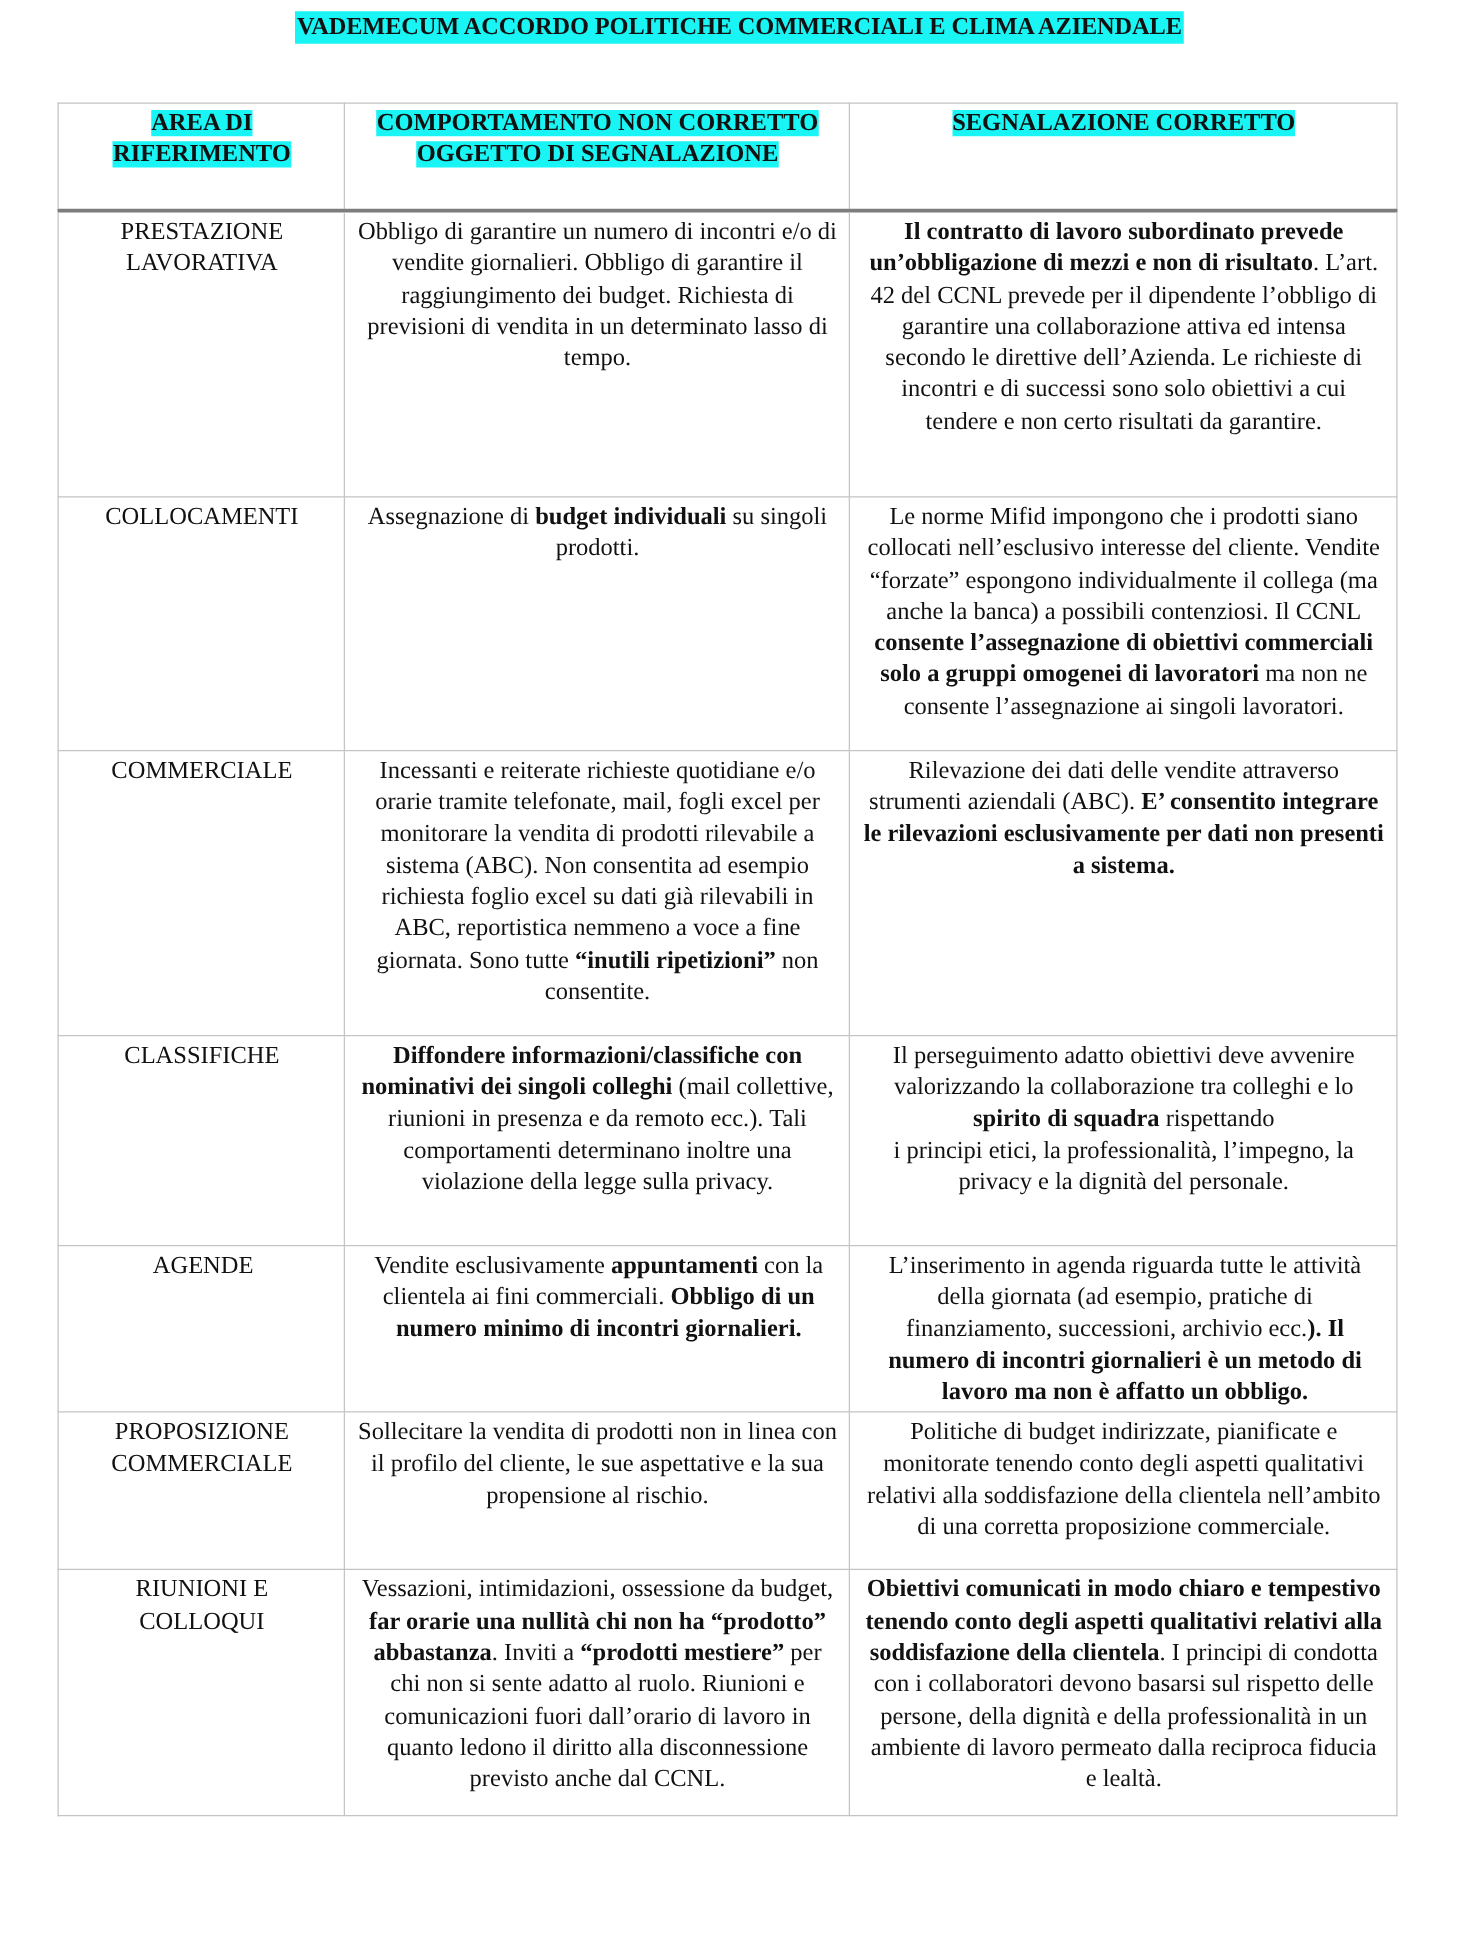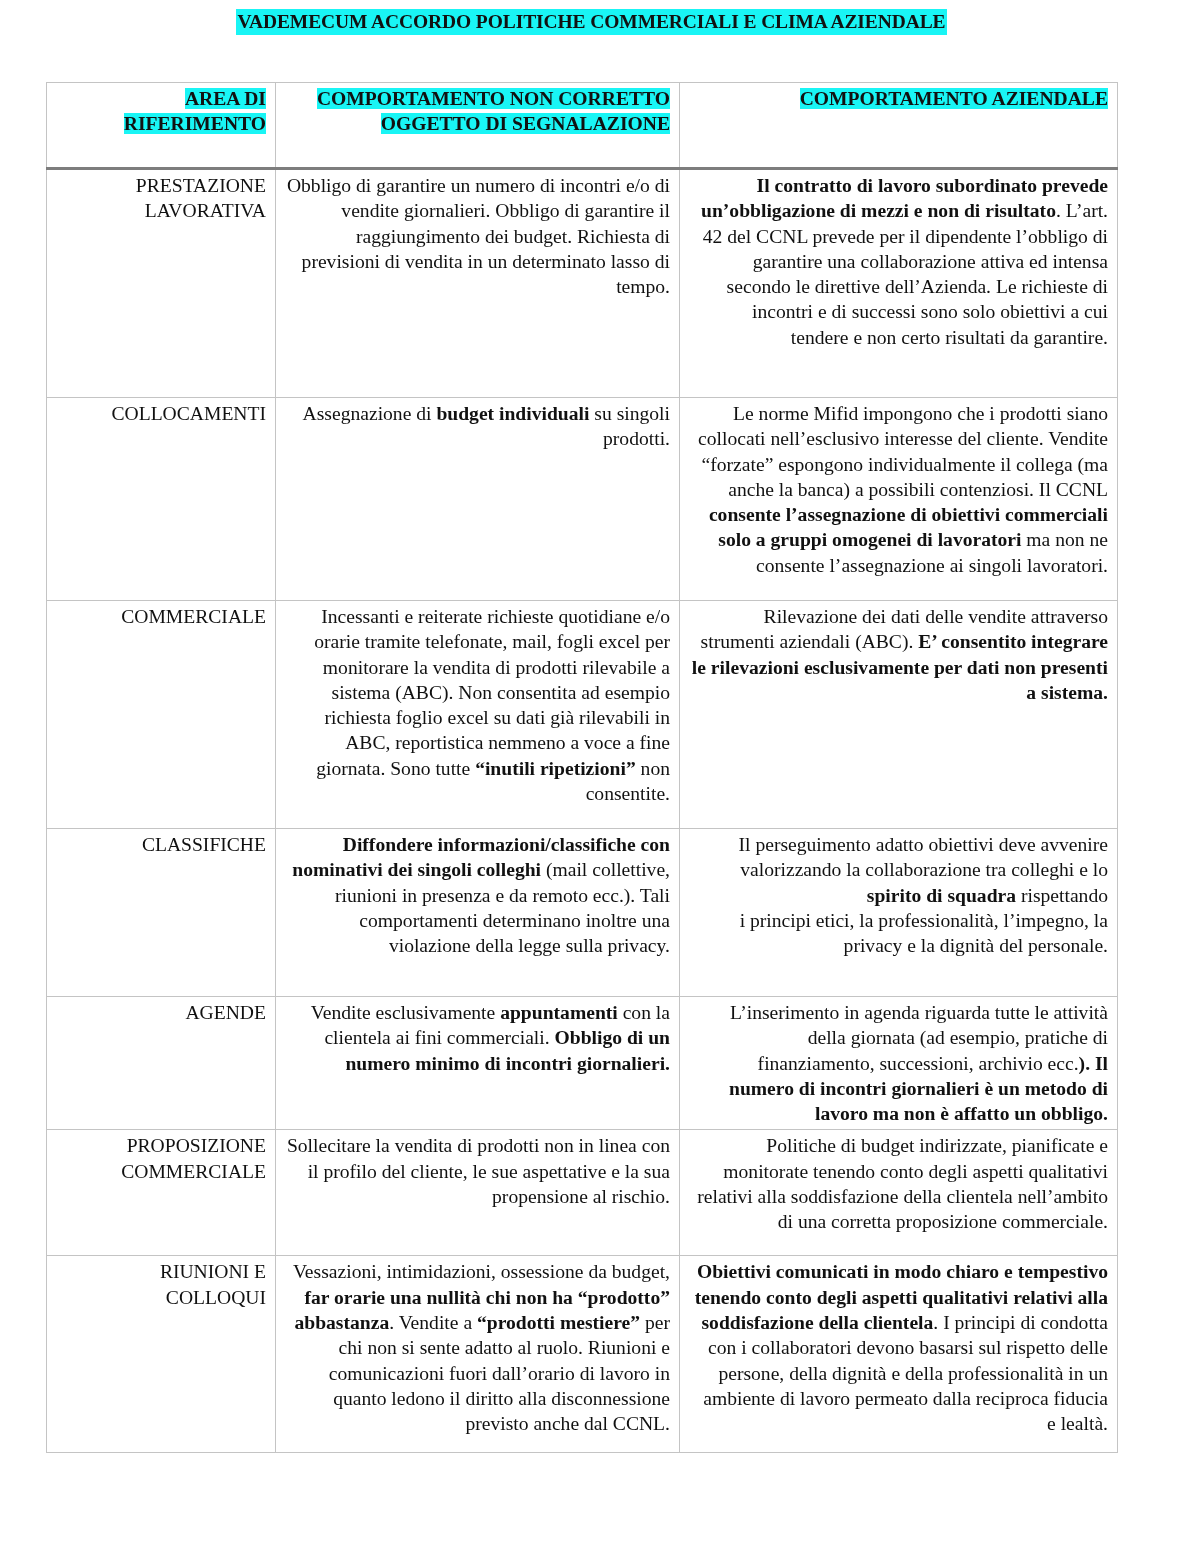--- a/index.html
+++ b/index.html
@@ -20,21 +20,21 @@
   table.vademecum {
     position: absolute; top: 82px; left: 46px;
     width: 1071px;
     border-collapse: collapse;
     table-layout: fixed;
     font-size: 19.6px; line-height: 25.3px;
   }
   table.vademecum td, table.vademecum th {
     border: 1.5px solid #c4c4c4;
     vertical-align: top;
-    text-align: right;
+    text-align: center;
     padding: 3px 9px 3px 10px;
     font-weight: normal;
   }
   col.c1 { width: 229px; }
   col.c2 { width: 404px; }
   col.c3 { width: 438px; }
   tr.head-row th { height: 78px; padding-top: 3px; }
   tr.head-row { border-bottom: 3px solid #7a7a7a; }
   tr.head-row th { border-bottom: 3.5px solid #7d7d7d; }
   .hl {
@@ -62,21 +62,21 @@
 <table class="vademecum">
   <colgroup>
       <col class="c1">
       <col class="c2">
       <col class="c3">
     </colgroup>
   <thead>
     <tr class="head-row">
       <th><span class="hl">AREA DI RIFERIMENTO</span></th>
       <th><span class="hl">COMPORTAMENTO NON CORRETTO OGGETTO DI SEGNALAZIONE</span></th>
-      <th><span class="hl">COMPORTAMENTO AZIENDALE</span></th>
+      <th><span class="hl">SEGNALAZIONE CORRETTO</span></th>
     </tr>
   </thead>
   <tbody>
     <tr class="r0">
       <td class="area">PRESTAZIONE LAVORATIVA</td>
       <td><span>Obbligo di garantire un numero di incontri e/o di vendite giornalieri. Obbligo di garantire il raggiungimento dei budget. Richiesta di previsioni di vendita in un determinato lasso di tempo.</span></td>
       <td><span class="b">Il contratto di lavoro subordinato prevede un’obbligazione di mezzi e non di risultato</span><span>. L’art. 42 del CCNL prevede per il dipendente l’obbligo di garantire una collaborazione attiva ed intensa secondo le direttive dell’Azienda. Le richieste di incontri e di successi sono solo obiettivi a cui tendere e non certo risultati da garantire.</span></td>
     </tr>
     <tr class="r1">
       <td class="area">COLLOCAMENTI</td>
@@ -98,17 +98,17 @@
       <td><span>Vendite esclusivamente </span><span class="b">appuntamenti</span><span> con la clientela ai fini commerciali. </span><span class="b">Obbligo di un numero minimo di incontri giornalieri.</span></td>
       <td><span>L’inserimento in agenda riguarda tutte le attività della giornata (ad esempio, pratiche di finanziamento, successioni, archivio ecc.</span><span class="b">). Il numero di incontri giornalieri è un metodo di lavoro ma non è affatto un obbligo.</span></td>
     </tr>
     <tr class="r5">
       <td class="area">PROPOSIZIONE COMMERCIALE</td>
       <td><span>Sollecitare la vendita di prodotti non in linea con il profilo del cliente, le sue aspettative e la sua propensione al rischio.</span></td>
       <td><span>Politiche di budget indirizzate, pianificate e monitorate tenendo conto degli aspetti qualitativi relativi alla soddisfazione della clientela nell’ambito di una corretta proposizione commerciale.</span></td>
     </tr>
     <tr class="r7">
       <td class="area">RIUNIONI E COLLOQUI</td>
-      <td><span>Vessazioni, intimidazioni, ossessione da budget, </span><span class="b">far orarie una nullità chi non ha “prodotto” abbastanza</span><span>. Vendite a </span><span class="b">“prodotti mestiere”</span><span> per chi non si sente adatto al ruolo. Riunioni e comunicazioni fuori dall’orario di lavoro in quanto ledono il diritto alla disconnessione previsto anche dal CCNL.</span></td>
+      <td><span>Vessazioni, intimidazioni, ossessione da budget, </span><span class="b">far orarie una nullità chi non ha “prodotto” abbastanza</span><span>. Inviti a </span><span class="b">“prodotti mestiere”</span><span> per chi non si sente adatto al ruolo. Riunioni e comunicazioni fuori dall’orario di lavoro in quanto ledono il diritto alla disconnessione previsto anche dal CCNL.</span></td>
       <td><span class="b">Obiettivi comunicati in modo chiaro e tempestivo tenendo conto degli aspetti qualitativi relativi alla soddisfazione della clientela</span><span>. I principi di condotta con i collaboratori devono basarsi sul rispetto delle persone, della dignità e della professionalità in un ambiente di lavoro permeato dalla reciproca fiducia e lealtà.</span></td>
     </tr>
   </tbody>
 </table>
 
 </body></html>

